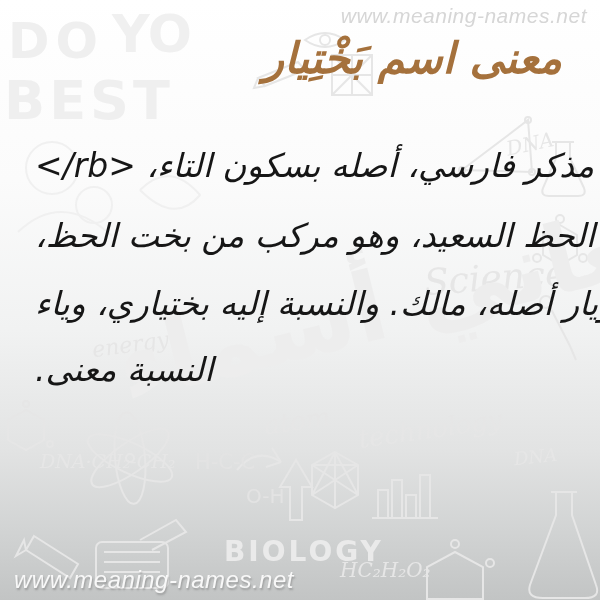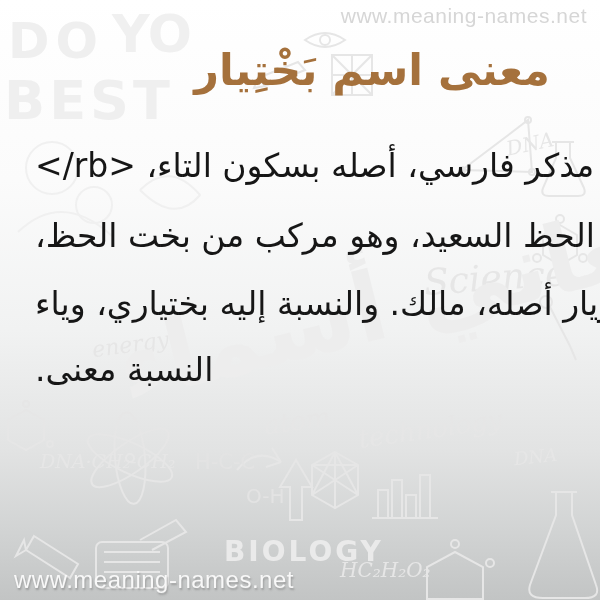--- a/index.html
+++ b/index.html
@@ -26,21 +26,21 @@
   .w-dnach{left:40px;top:452px;font-size:19px;}
   .w-hcc{left:195px;top:452px;font-size:21px;color:#e3e3e3;font-weight:normal;}
   .w-oh{left:246px;top:486px;font-size:20px;color:#e3e3e3;font-weight:normal;}
   .w-dna2{left:514px;top:448px;font-size:18px;transform:rotate(-6deg);}
   .logo-wm{
     position:absolute;left:110px;top:252px;font-size:95px;font-weight:bold;
     color:#ededed;transform:rotate(-14deg);direction:rtl;white-space:nowrap;line-height:1;
   }
   .doodles{position:absolute;left:0;top:0;}
   
-  .content{position:absolute;inset:0;z-index:2;}
+  .content{position:absolute;inset:0;z-index:2;font-style:italic;}
   .wm-top{
     position:absolute;top:4px;right:13px;
     font-size:21px;color:#d6d6d6;letter-spacing:.5px;
     font-family:"Liberation Sans",sans-serif;
   }
   .wm-bottom{
     position:absolute;bottom:6px;left:14px;
     font-size:24px;color:#f8f8f8;letter-spacing:.5px;
     text-shadow:1px 2px 2px rgba(105,105,105,.45);
     font-family:"Liberation Sans",sans-serif;
@@ -152,21 +152,21 @@
     <span class="bgw w-oh">O-H</span>
     <span class="bgw it w-dna2">DNA</span>
 
     <div class="logo-wm">معاني أسماء</div>
   </div>
 
   <div class="content">
 
     <div class="wm-top">www.meaning-names.net</div>
 
-    <h1 class="title" style="color:#a5713c;margin:16px;">معنى اسم بَخْتِيار</h1>
+    <h1 class="title" style="color:#a5713c;margin:4px;">معنى اسم بَخْتِيار</h1>
 
     <div>
       <div class="def-line l0">اسم علم مذكر فارسي، أصله بسكون التاء، ‪&lt;/rb&gt;‬</div>
       <div class="def-line l1">معناه صاحب الحظ السعيد، وهو مركب من بخت الحظ،</div>
       <div class="def-line l2">ويار أصله، مالك. والنسبة إليه بختياري، وياء</div>
       <div class="def-line l3">النسبة معنى.</div>
     </div>
 
     <div class="wm-bottom">www.meaning-names.net</div>
   </div>

